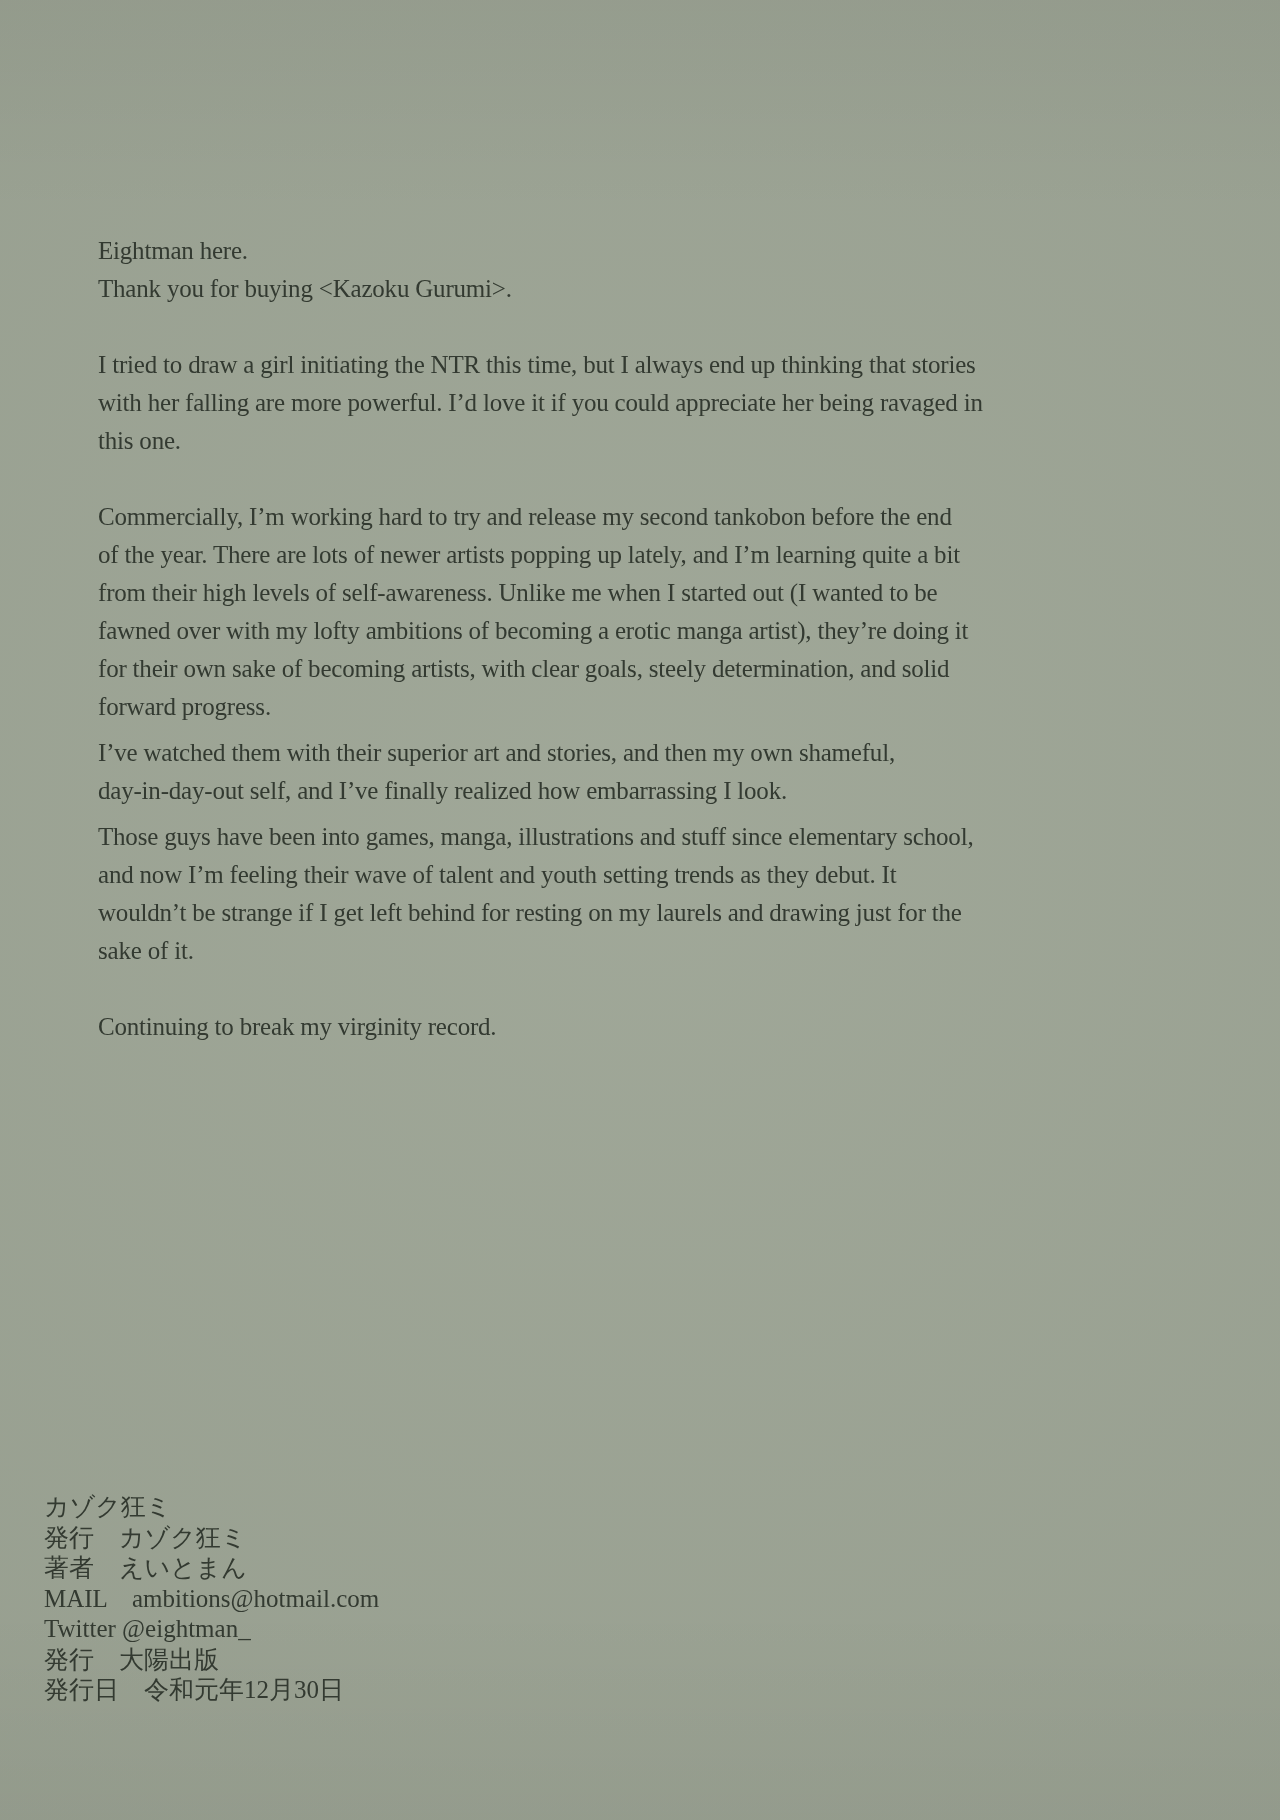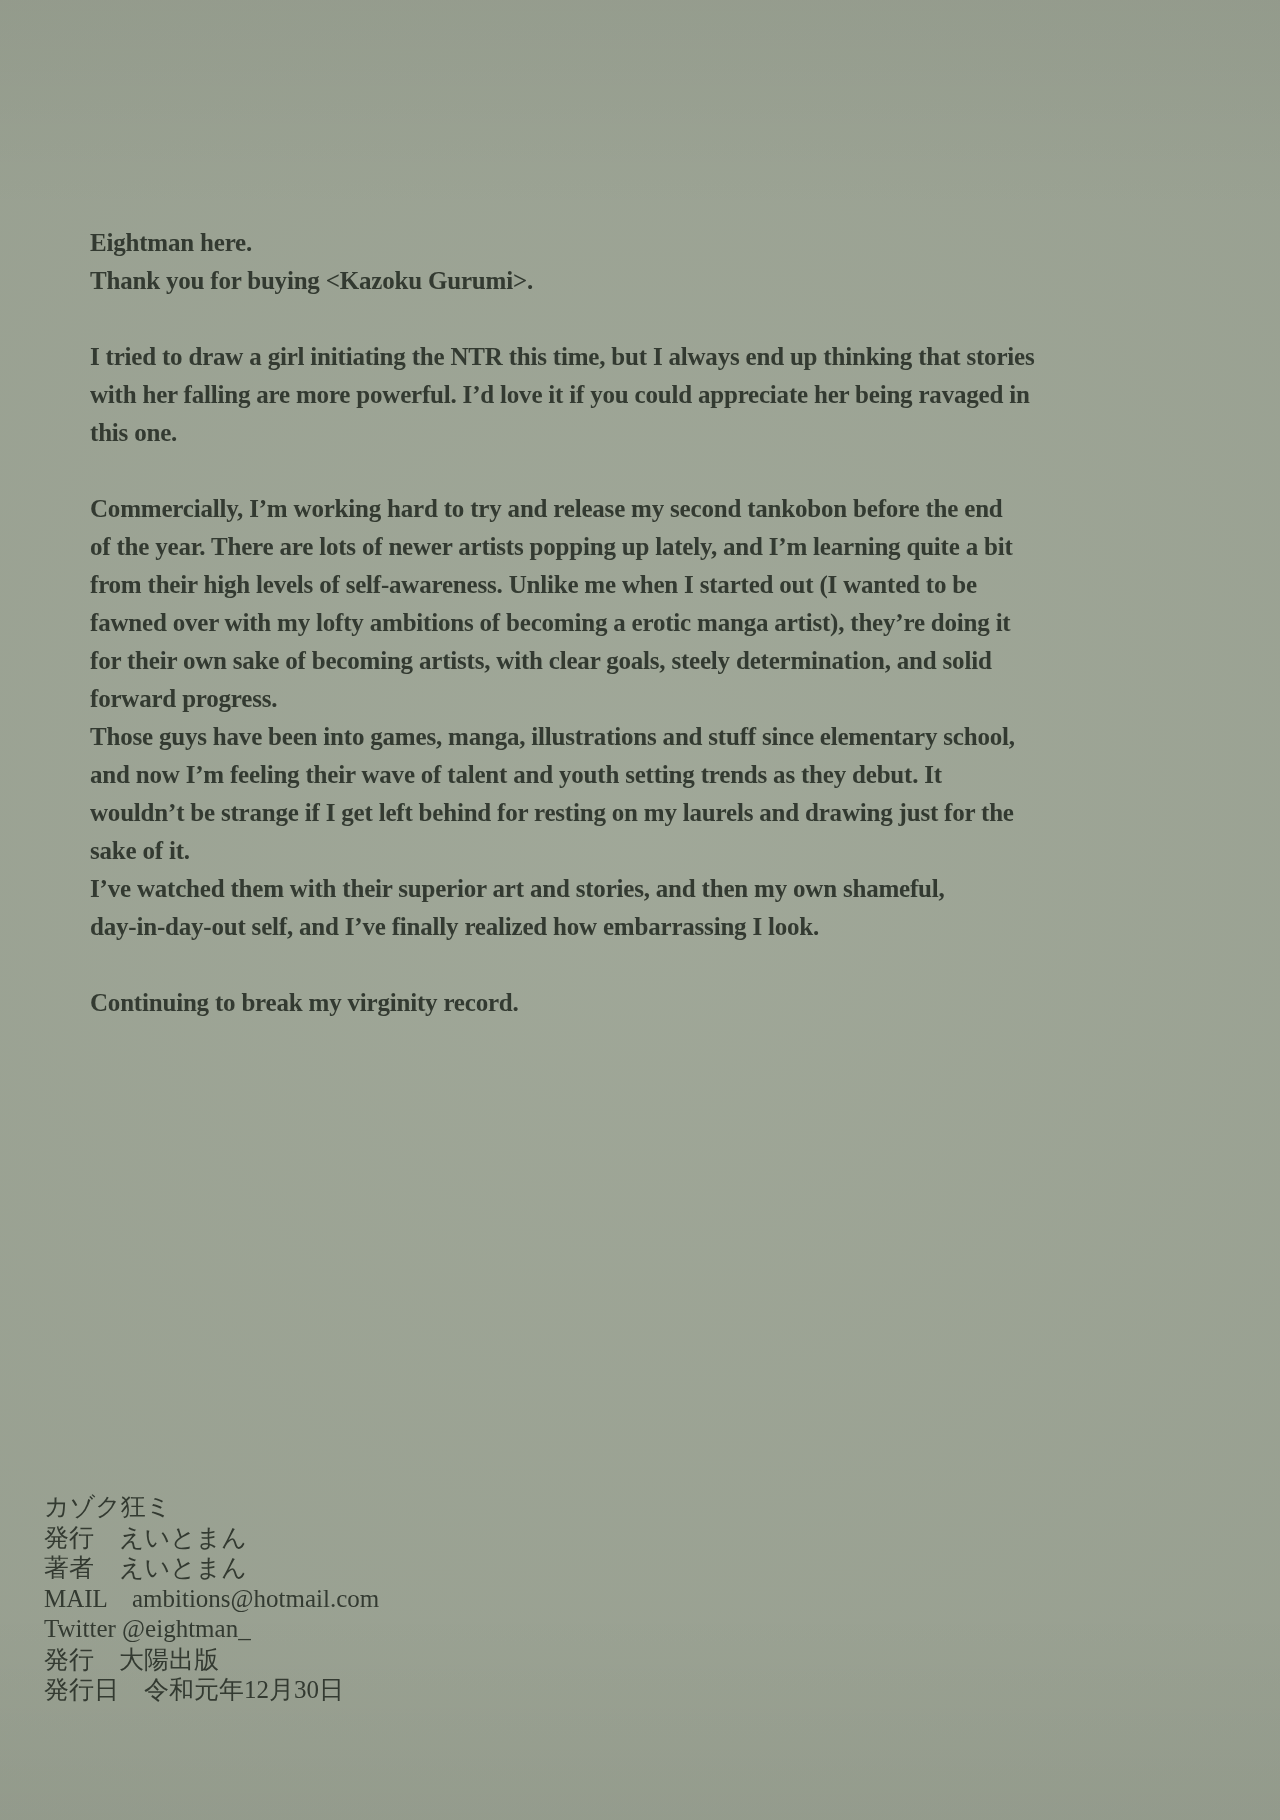--- a/index.html
+++ b/index.html
@@ -31,23 +31,22 @@
   .afterword-body {
     position: absolute;
     left: 90px;
     top: 224px;
     width: 1110px;
     font-size: 25px;
     line-height: 38px;
     letter-spacing: -0.2px;
   }
   .afterword-body p {
-    margin: 0;
+    margin: 8px;
     white-space: pre-line;
-    font-weight: bold;
   }
   .afterword-body p.gap {
     margin-top: 38px;
   }
   .colophon {
     position: absolute;
     left: 44px;
     top: 1492px;
     width: 1100px;
     font-size: 25px;
@@ -68,30 +67,30 @@
 Thank you for buying &lt;Kazoku Gurumi&gt;.</p>
   <p class="gap">I tried to draw a girl initiating the NTR this time, but I always end up thinking that stories
 with her falling are more powerful. I’d love it if you could appreciate her being ravaged in
 this one.</p>
   <p class="gap">Commercially, I’m working hard to try and release my second tankobon before the end
 of the year. There are lots of newer artists popping up lately, and I’m learning quite a bit
 from their high levels of self-awareness. Unlike me when I started out (I wanted to be
 fawned over with my lofty ambitions of becoming a erotic manga artist), they’re doing it
 for their own sake of becoming artists, with clear goals, steely determination, and solid
 forward progress.</p>
+  <p>I’ve watched them with their superior art and stories, and then my own shameful,
+day-in-day-out self, and I’ve finally realized how embarrassing I look.</p>
   <p>Those guys have been into games, manga, illustrations and stuff since elementary school,
 and now I’m feeling their wave of talent and youth setting trends as they debut. It
 wouldn’t be strange if I get left behind for resting on my laurels and drawing just for the
 sake of it.</p>
-  <p>I’ve watched them with their superior art and stories, and then my own shameful,
-day-in-day-out self, and I’ve finally realized how embarrassing I look.</p>
   <p class="gap">Continuing to break my virginity record.</p>
 </div>
 
 <div class="colophon">
   <p class="colophon-line">カゾク狂ミ</p>
-  <p class="colophon-line">発行　えいとまん</p>
+  <p class="colophon-line">発行　カゾク狂ミ</p>
   <p class="colophon-line">著者　えいとまん</p>
   <p class="colophon-line">MAIL　ambitions@hotmail.com</p>
   <p class="colophon-line">Twitter @eightman_</p>
   <p class="colophon-line">発行　大陽出版</p>
   <p class="colophon-line">発行日　令和元年12月30日</p>
 </div>
 
 </body></html>

